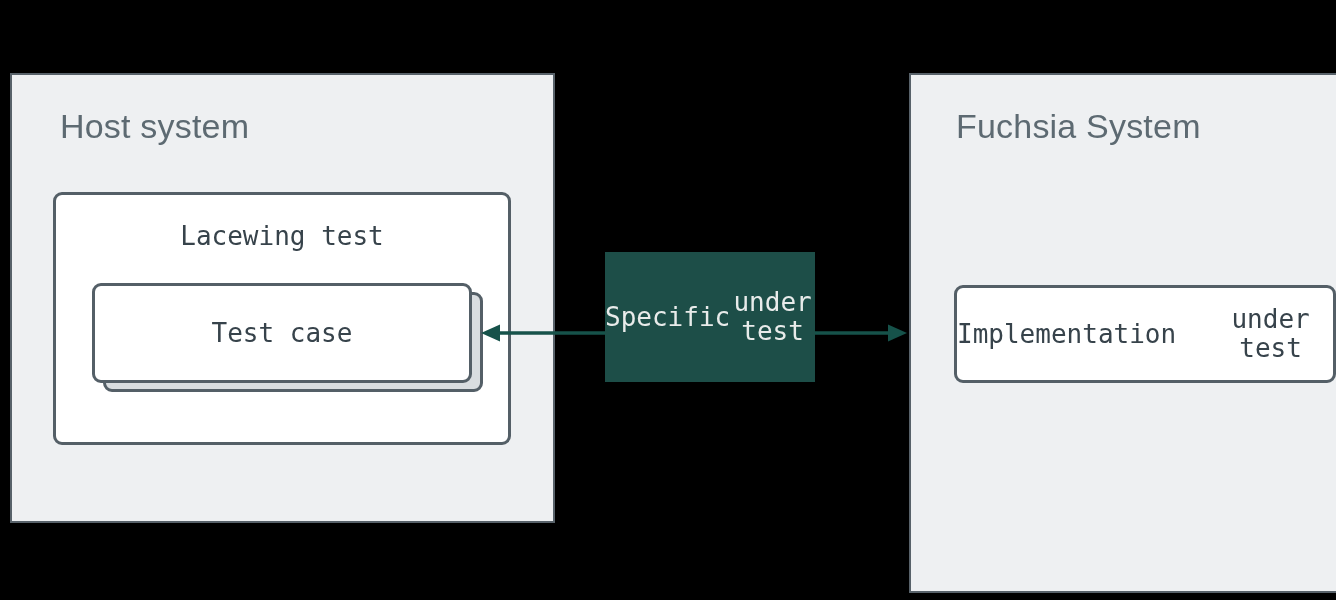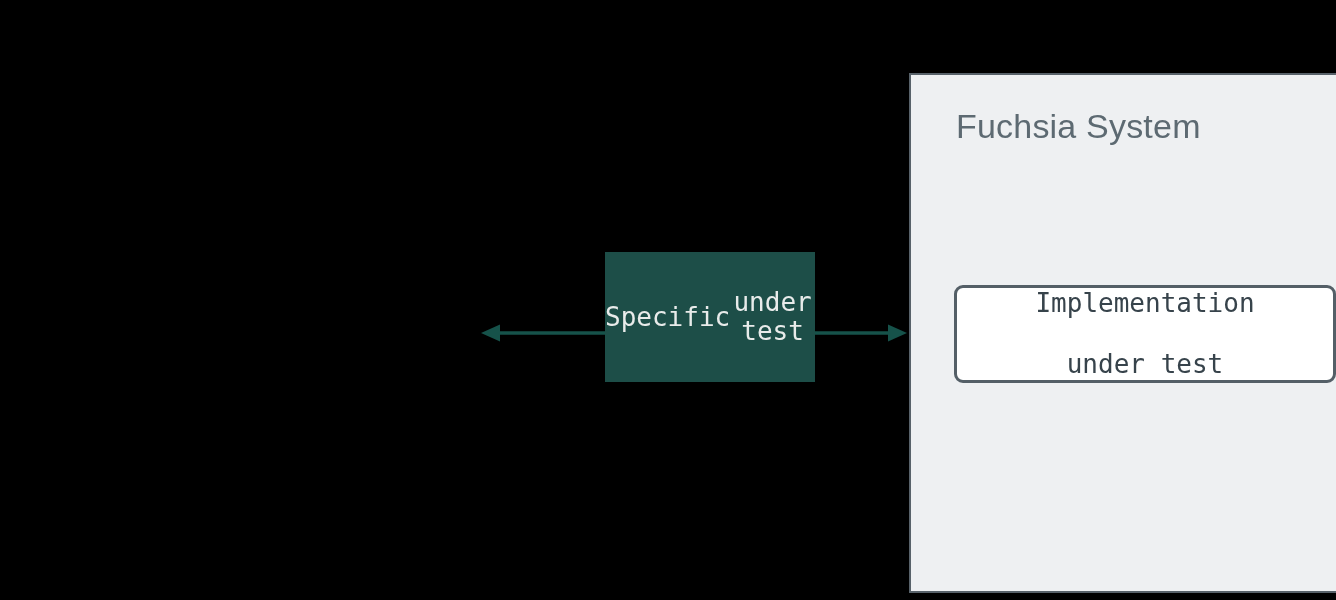--- a/index.html
+++ b/index.html
@@ -68,21 +68,21 @@
     background: var(--stack-bg);
     border: 3px solid var(--box-border);
     border-radius: 9px;
   }
   .test-case-box {
     left: 36px; top: 88px; width: 380px; height: 100px;
     display: flex; align-items: center; justify-content: center;
   }
   .impl-box {
     left: 43px; top: 210px; width: 382px; height: 98px;
-    display: flex; flex-direction: column; align-items: center; justify-content: center; gap: 32px;
+    display: flex; flex-direction: row; align-items: center; justify-content: center; gap: 32px;
   }
   .teal-box {
     position: absolute;
     left: 605px; top: 252px; width: 210px; height: 130px;
     background: var(--teal-bg);
     display: flex; flex-direction: row; align-items: center; justify-content: flex-start;
   }
   .teal-box .mono-line { color: var(--teal-text); text-align: center; }
   .impl-box .mono-line { text-align: center; }
 
@@ -93,20 +93,32 @@
     z-index: 10;
   }
   .arrow-line { stroke: var(--arrow); stroke-width: 3.5; fill: none; }
   .arrow-head { fill: var(--arrow); stroke: none; }
 </style>
 </head>
 <body>
 
 <div class="canvas">
 
+  <div class="panel panel-host">
+    <div class="panel-label">Host system</div>
+
+    <div class="white-box lacewing-box">
+      <div class="mono lacewing-label">Lacewing test</div>
+
+      <div class="stack-back"></div>
+      <div class="white-box test-case-box">
+        <div class="mono mono-line">Test case</div>
+      </div>
+    </div>
+  </div>
 
   <div class="teal-box">
     <div class="mono mono-line">Specific</div>
     <div class="mono mono-line">under test</div>
   </div>
 
   <div class="panel panel-fuchsia">
     <div class="panel-label">Fuchsia System</div>
 
     <div class="white-box impl-box">

